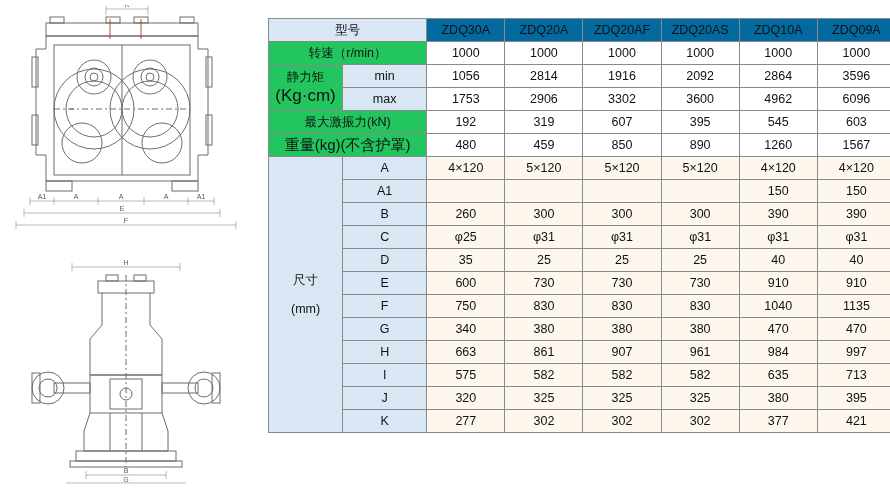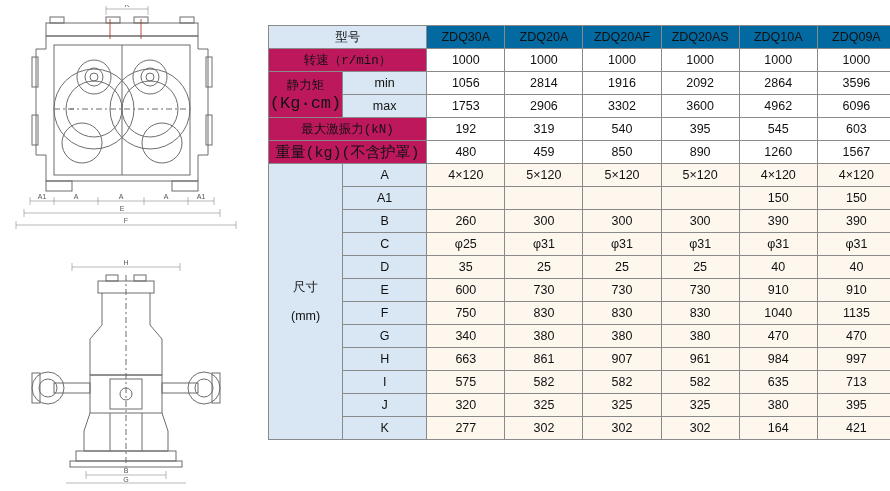--- a/index.html
+++ b/index.html
@@ -21,21 +21,21 @@
     left: 0; top: 0;
     width: 252px; height: 491px;
   }
   .dwg { position: absolute; }
   #dwg-top { left: 10px; top: 5px; width: 232px; height: 230px; }
   #dwg-bottom { left: 10px; top: 255px; width: 232px; height: 230px; }
 
   
   #table-wrap {
     position: absolute;
-    left: 252px; top: 25px;
+    left: 252px; top: 18px;
     width: 630px;
     padding-left: 16px;
   }
   table.spec {
     border-collapse: collapse;
     width: 628px;
     table-layout: fixed;
   }
   table.spec td, table.spec th {
     border: 1px solid #8a8a8a;
@@ -48,21 +48,21 @@
     font-weight: normal;
   }
   
   col.c-label1 { width: 74px; }
   col.c-label2 { width: 46px; }
   col.c-label3 { width: 38px; }
   col.c-data   { width: 78px; }
 
   .hdr-label { background: #d9e7f5; font-weight: bold; font-size: 13px; }
   .hdr-model { background: #0369a1; font-weight: bold; font-size: 13px; }
-  .rowlabel  { background: #be185d; font-weight: bold; font-size: 13px; font-family: Liberation Mono, monospace; }
+  .rowlabel  { background: #22c55e; font-weight: bold; font-size: 13px; }
   .sublabel  { background: #d9e7f5; font-size: 12.5px; }
   .dimlabel  { background: #d9e7f5; font-weight: bold; font-size: 14px; line-height: 1.5; }
   .dimkey    { background: #d9e7f5; font-size: 12.5px; }
   .cell      { background: #ffffff; }
   .cell-tint { background: #fdf7ee; }
 </style>
 </head>
 <body>
 
 <div id="page">
@@ -240,21 +240,21 @@
           <td class="cell">3302</td>
           <td class="cell">3600</td>
           <td class="cell">4962</td>
           <td class="cell">6096</td>
         </tr>
 
         <tr>
           <td class="rowlabel" colspan="3">最大激振力(kN)</td>
           <td class="cell">192</td>
           <td class="cell">319</td>
-          <td class="cell">540</td>
+          <td class="cell">607</td>
           <td class="cell">395</td>
           <td class="cell">545</td>
           <td class="cell">603</td>
         </tr>
 
         <tr>
           <td class="rowlabel" colspan="3" style="font-size:15px">重量(kg)(不含护罩)</td>
           <td class="cell">480</td>
           <td class="cell">459</td>
           <td class="cell">850</td>
@@ -366,20 +366,20 @@
           <td class="cell-tint">325</td>
           <td class="cell-tint">380</td>
           <td class="cell-tint">395</td>
         </tr>
         <tr>
           <td class="dimkey" colspan="2">K</td>
           <td class="cell-tint">277</td>
           <td class="cell-tint">302</td>
           <td class="cell-tint">302</td>
           <td class="cell-tint">302</td>
-          <td class="cell-tint">164</td>
+          <td class="cell-tint">377</td>
           <td class="cell-tint">421</td>
         </tr>
       </tbody>
     </table>
   </div>
 
 </div>
 
 </body></html>

